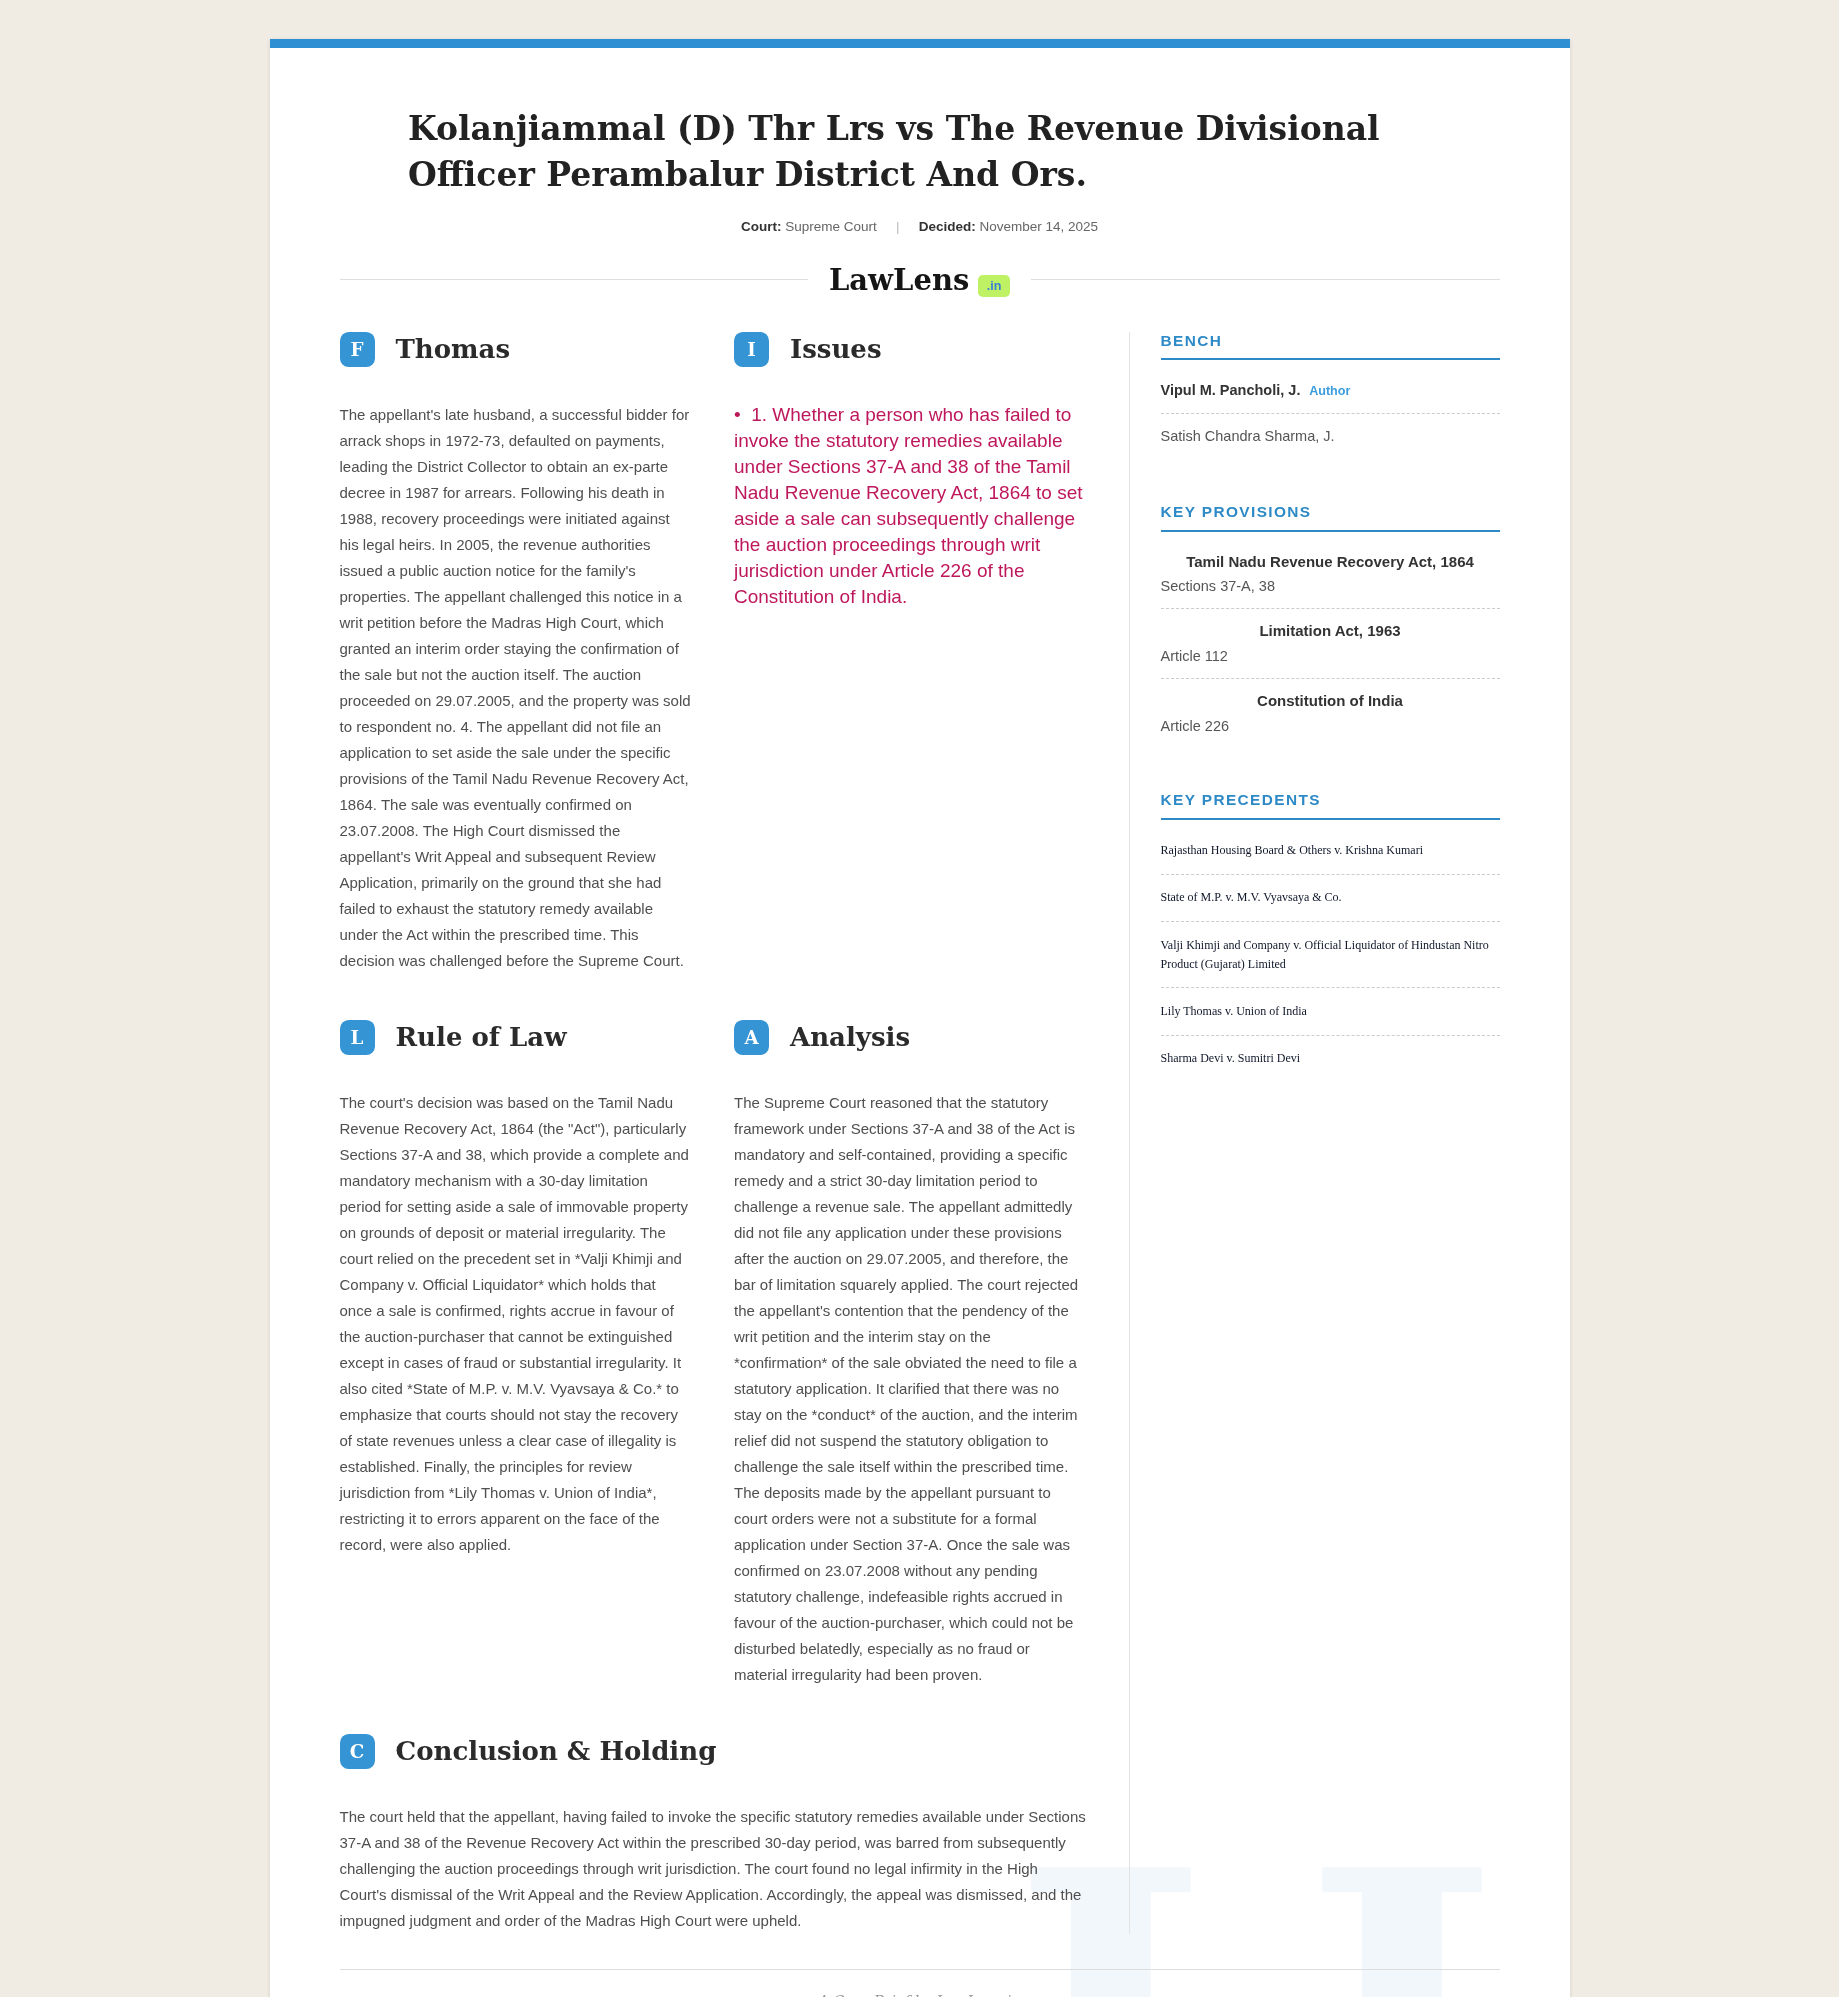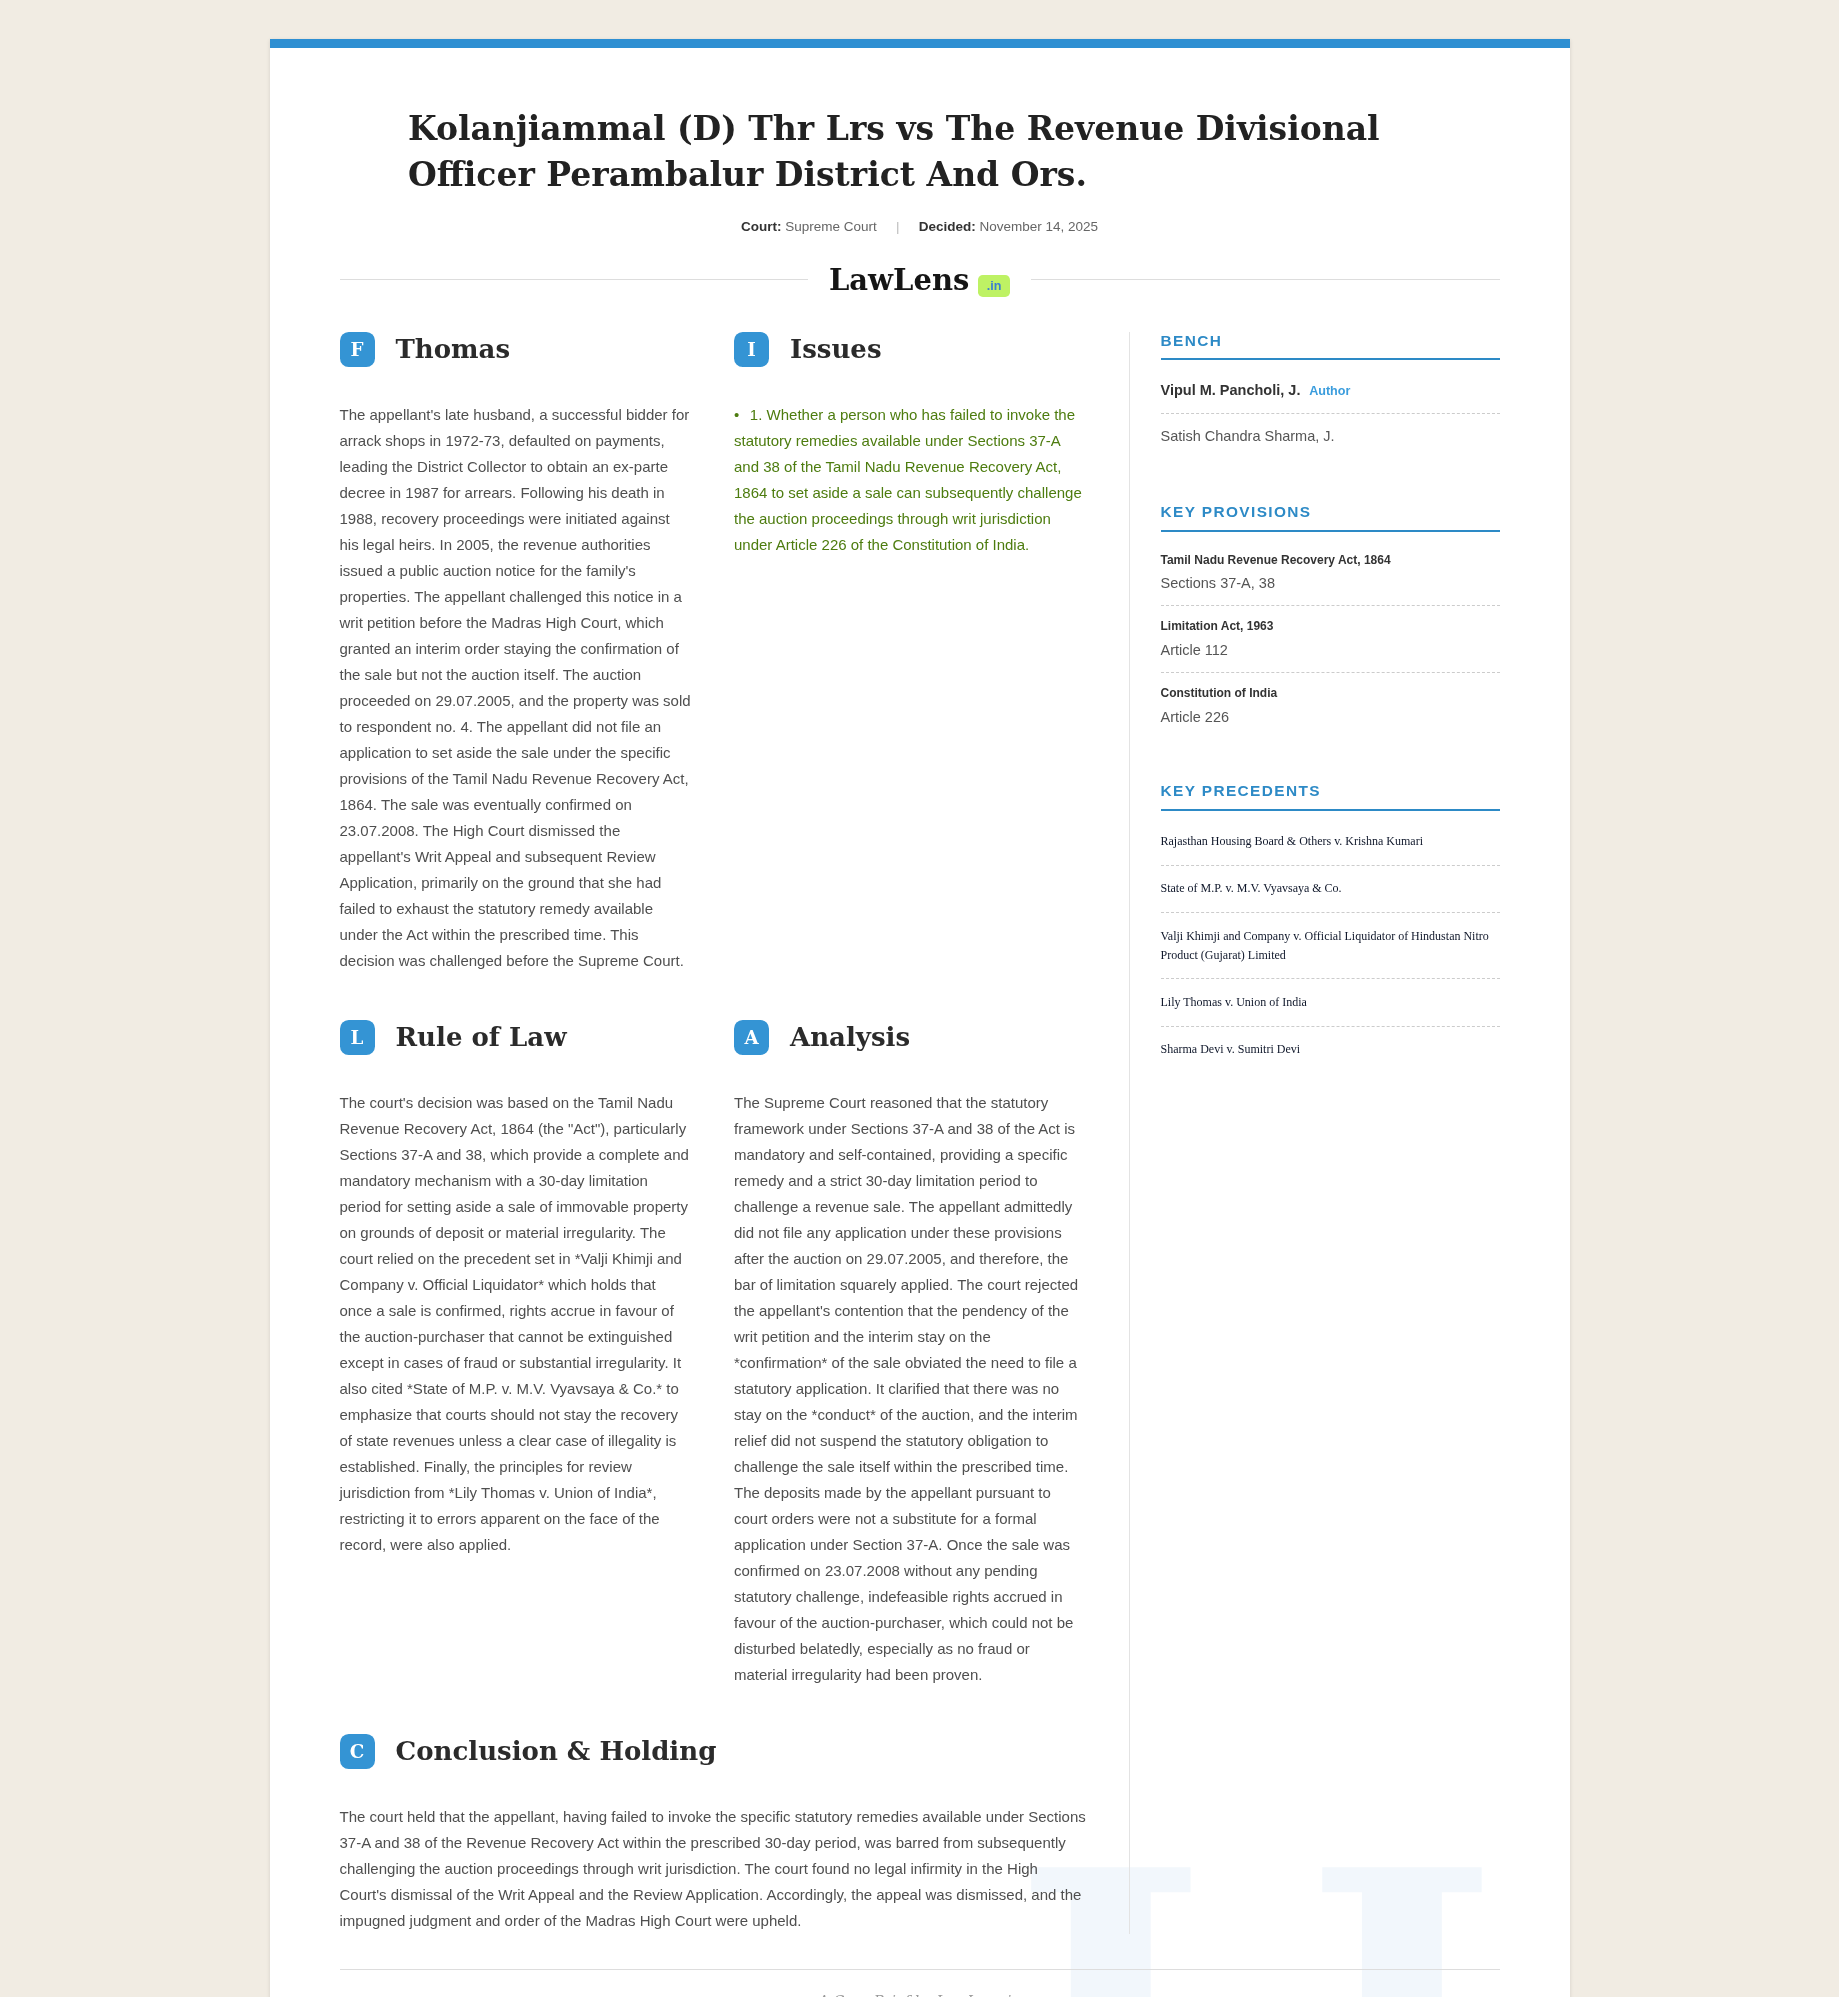--- a/index.html
+++ b/index.html
@@ -109,23 +109,23 @@
     color: #2b2b2b;
     margin: 0;
   }
   .sec-body {
     font-size: 15px;
     line-height: 26px;
     color: #4f4f4f;
     margin: 0;
   }
   .issue-item {
-    font-size: 15px;
+    font-size: 19px;
     line-height: 26px;
-    color: #4d7c0f;
+    color: #be185d;
   }
   .bullet { margin-right: 10.6px; }
   .sec-conclusion { grid-column: 1 / span 2; grid-row: 3; }
   
   .sidebar {
     grid-column: 3;
     grid-row: 1 / span 3;
     border-left: 1px solid #e3e3e3;
     padding-left: 31px;
   }
@@ -151,22 +151,23 @@
     color: #3b9ddd;
     font-size: 12.6px;
     font-weight: 600;
     margin-left: 8.7px;
   }
   .provision { padding: 13.5px 0; }
   .provision:not(:last-child) { border-bottom: 1px dashed #cccccc; }
   .prov-act {
     font-weight: bold;
     color: #333333;
-    font-size: 12px;
+    font-size: 15px;
     margin-bottom: 8.7px;
+    text-align: center;
   }
   .prov-sec { color: #555555; font-size: 14.5px; }
   .precedent {
     padding: 13.5px 0;
     font-size: 12px;
     line-height: 1.6;
     color: #0f172a;
     font-family: Liberation Serif, serif;
   }
   .precedent:not(:last-child) { border-bottom: 1px dashed #cccccc; }

